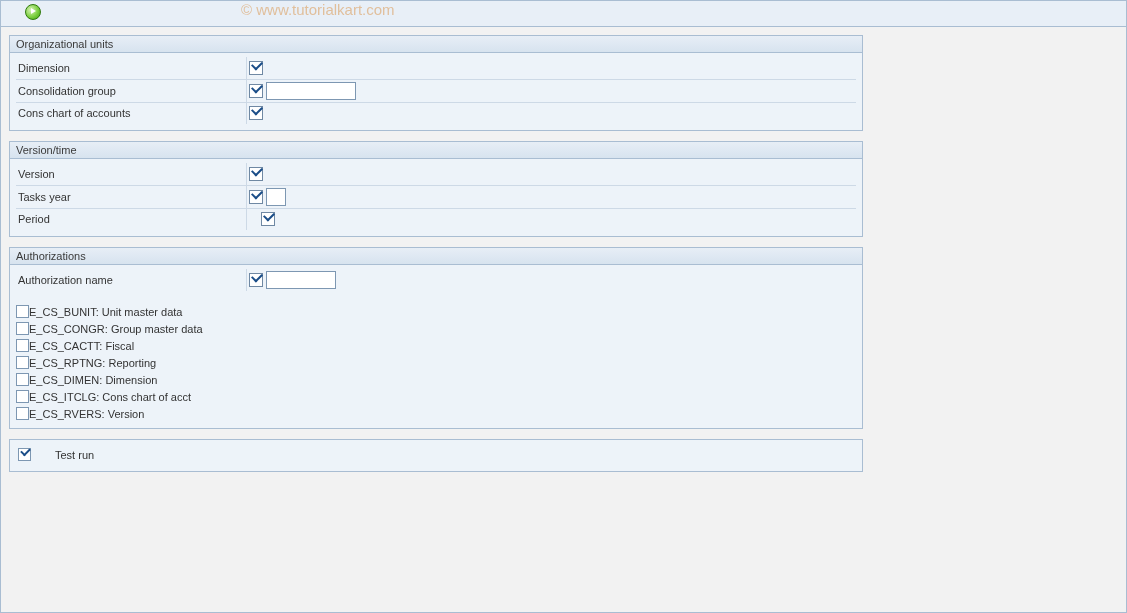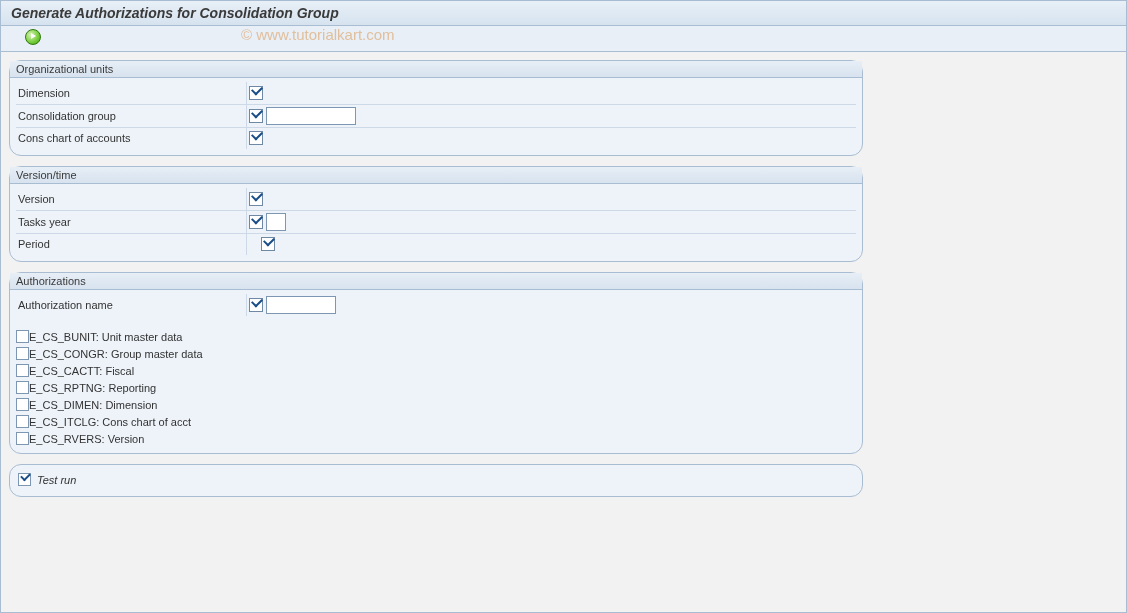--- a/index.html
+++ b/index.html
@@ -4,46 +4,43 @@
   <style>
     * { box-sizing:border-box; margin:0; padding:0; }
     body { font-family:Arial,Helvetica,sans-serif; font-size:11px; color:#333; background:#fff; width:1127px; }
     .outer { width:1127px; height:613px; border:1px solid #a9bdd2; background:#f2f2f2; position:relative; }
     .titlebar { background:linear-gradient(#e8eff7,#d6e3ef); border-bottom:1px solid #a9bdd2; padding:4px 10px; font-weight:bold; font-style:italic; font-size:14px; color:#3a3a3a; }
     .toolbar { background:#e8eff7; border-bottom:1px solid #a9bdd2; height:26px; padding:3px 24px; position:relative; }
     .exec-icon { width:16px; height:16px; display:inline-block; border-radius:50%; background:radial-gradient(circle at 35% 35%,#d9f2b8,#7bcf3f 55%,#3c9e10); border:1px solid #2f7a0c; position:relative; cursor:pointer; }
     .exec-icon::after{content:"";position:absolute;left:5px;top:3px;border-left:5px solid #fff;border-top:3px solid transparent;border-bottom:3px solid transparent;}
     .watermark{position:absolute;left:240px;top:0;font-size:15px;color:rgba(219,152,80,0.55);font-weight:normal;pointer-events:none;}
     .content { padding:8px 8px 8px 8px; width:870px; }
-    .group { border:1px solid #a9bdd2; background:#edf3f9; margin-bottom:10px; border-radius:12px; }
+    .group { border:1px solid #a9bdd2; background:#edf3f9; margin-bottom:10px; border-radius:0; }
     .group-h { font-size:11px; background:linear-gradient(#e7eef6,#d7e3ef); border-bottom:1px solid #a9bdd2; padding:2px 6px; color:#3a3a3a; }
     .group-body { padding:4px 6px 6px 6px; }
     table.fields { border-collapse:collapse; width:100%; }
     table.fields td { padding:2px 2px; vertical-align:middle; }
     td.lbl { width:230px; border-right:1px solid #cdd9e6; border-top:1px solid #cdd9e6; padding-left:4px; height:22px; background:#edf3f9; }
     table.fields tr:first-child td.lbl { border-top:none; }
     td.ctl { border-top:1px solid #cdd9e6; padding-left:6px; }
     table.fields tr:first-child td.ctl { border-top:none; }
     .sapcb { display:inline-block; width:14px; height:14px; border:1px solid #6f88a3; background:#fff; position:relative; cursor:pointer; vertical-align:middle; }
     .sapcb.ch::after{content:"";position:absolute;left:2px;top:-1px;width:8px;height:5px;border-left:2px solid #1a4d88;border-bottom:2px solid #1a4d88;transform:rotate(-45deg);}
     input.txt { border:1px solid #7d97b2; height:18px; padding:0 2px; font-size:11px; vertical-align:middle; }
     .auth-list { margin-top:12px; }
     .auth-row { display:flex; align-items:center; padding:2px 0; }
     .blank-cb { width:13px; height:13px; border:1px solid #7d97b2; background:#fff; cursor:pointer; }
-    .test-row { display:flex; align-items:flex-end; gap:6px; padding:4px 2px;font-style:italic; }
+    .test-row { display:flex; align-items:flex-end; gap:24px; padding:4px 2px; }
     .checked-cb { width:13px; height:13px; border:1px solid #7d97b2; background:#fff; position:relative; cursor:pointer; }
     .checked-cb::after{content:"";position:absolute;left:2px;top:-1px;width:7px;height:4px;border-left:2px solid #1a4d88;border-bottom:2px solid #1a4d88;transform:rotate(-45deg);}
   </style>
 </head>
 <body>
 
 <div class="outer">
-  <div class="titlebar">
-    <span>Generate Authorizations for Consolidation Group</span>
-  </div>
   <div class="toolbar">
     <span class="exec-icon"></span>
     <span class="watermark">© www.tutorialkart.com</span>
   </div>
   <div class="content">
 
     <div class="group">
       <div class="group-h">Organizational units</div>
       <div class="group-body">
         <table class="fields">

